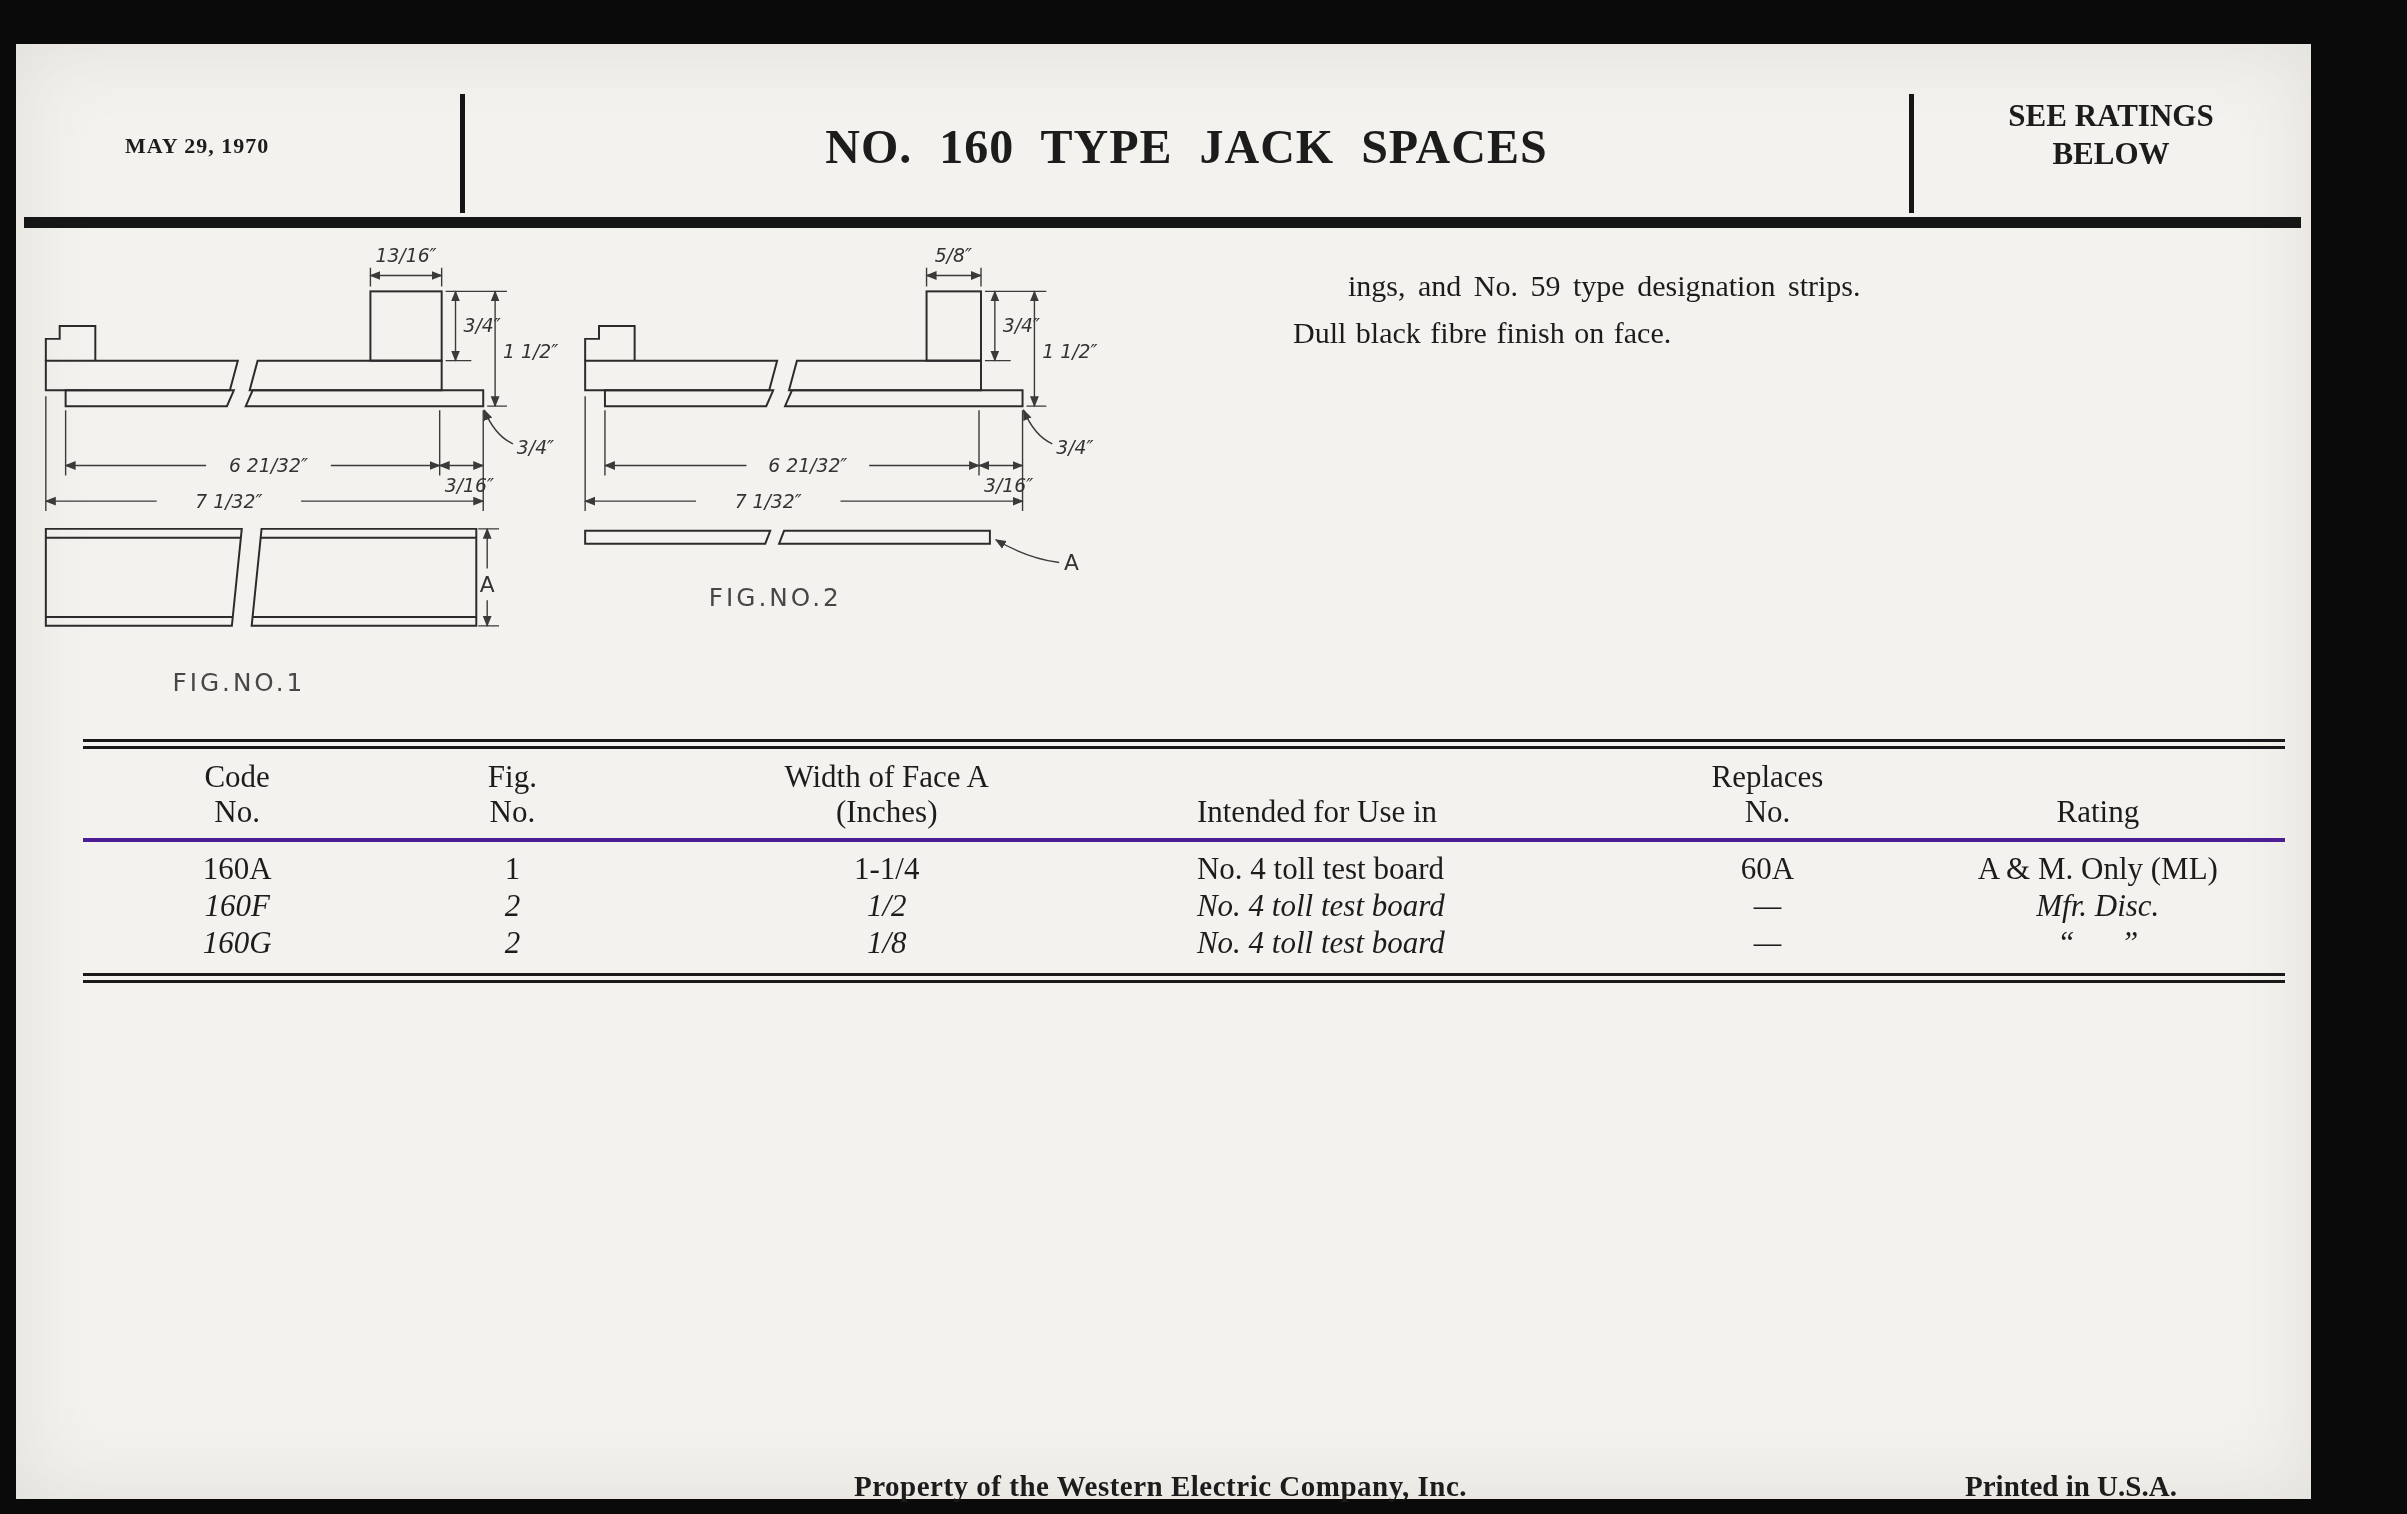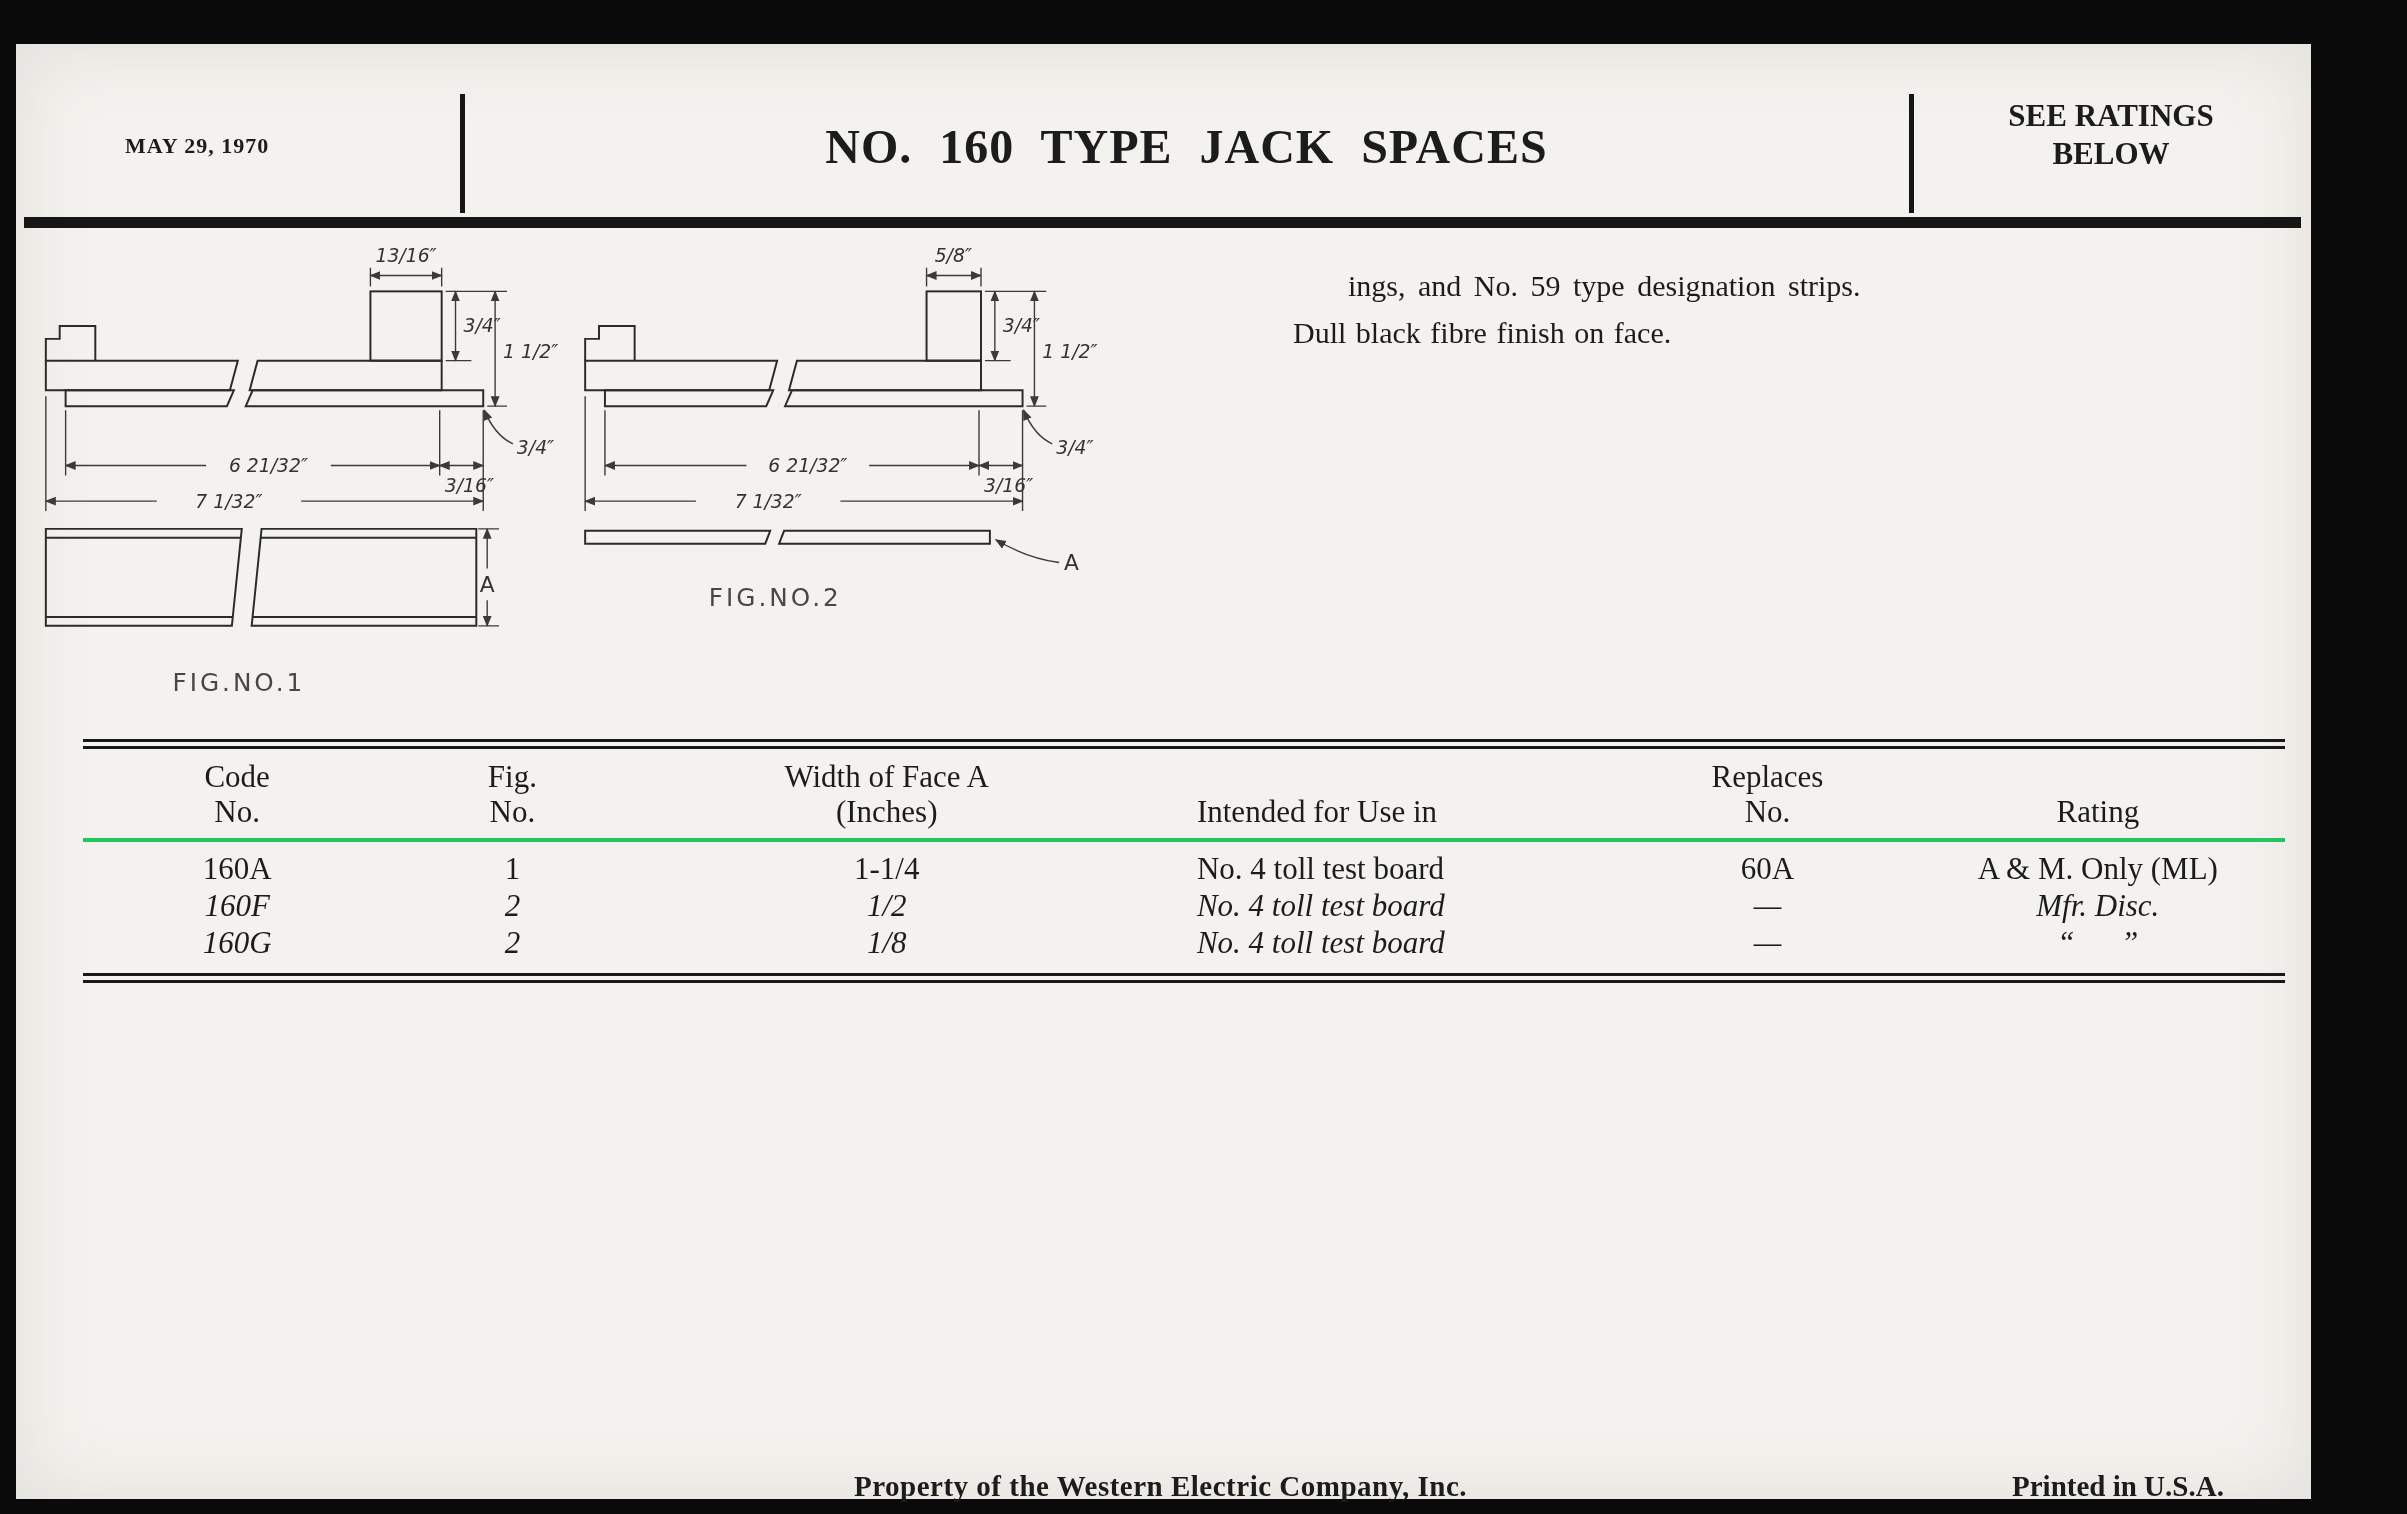--- a/index.html
+++ b/index.html
@@ -56,39 +56,39 @@
   
   .table-wrap{
     position:absolute;left:67px;top:695px;width:2202px;
     border-top:10px double #191919;border-bottom:10px double #191919;
     padding:6px 0 8px 0;
   }
   table.spec{width:100%;border-collapse:collapse;}
   .spec th{
     font-weight:normal;font-size:31px;line-height:35px;
     vertical-align:bottom;padding:4px 0 9px 0;
-    border-bottom:4px solid #22c55e;
+    border-bottom:4px solid #4c1d95;
   }
   .spec td{font-size:31px;line-height:37px;padding:0;}
   .spec tbody tr:first-child td{padding-top:8px;}
   .spec tbody tr:last-child td{padding-bottom:4px;}
   .row-italic td{font-style:italic;}
   .c-code{width:14%;text-align:center;}
   .c-fig{width:11%;text-align:center;}
   .c-width{width:23%;text-align:center;}
   .c-use{width:22%;text-align:left;padding-left:57px !important;}
   .c-repl{width:13%;text-align:center;}
   .c-rating{width:17%;text-align:center;}
   
   .footer-property{
     position:absolute;left:838px;top:1426px;
     font-size:29px;font-weight:bold;letter-spacing:0.5px;
   }
   .footer-printed{
-    position:absolute;left:1996px;top:1426px;
+    position:absolute;left:1949px;top:1426px;
     font-size:29px;font-weight:bold;
   }
 </style>
 </head>
 <body>
 
 <div class="paper">
 
   <div class="doc-date">MAY 29, 1970</div>
   <div class="vrule vrule-left"></div>

